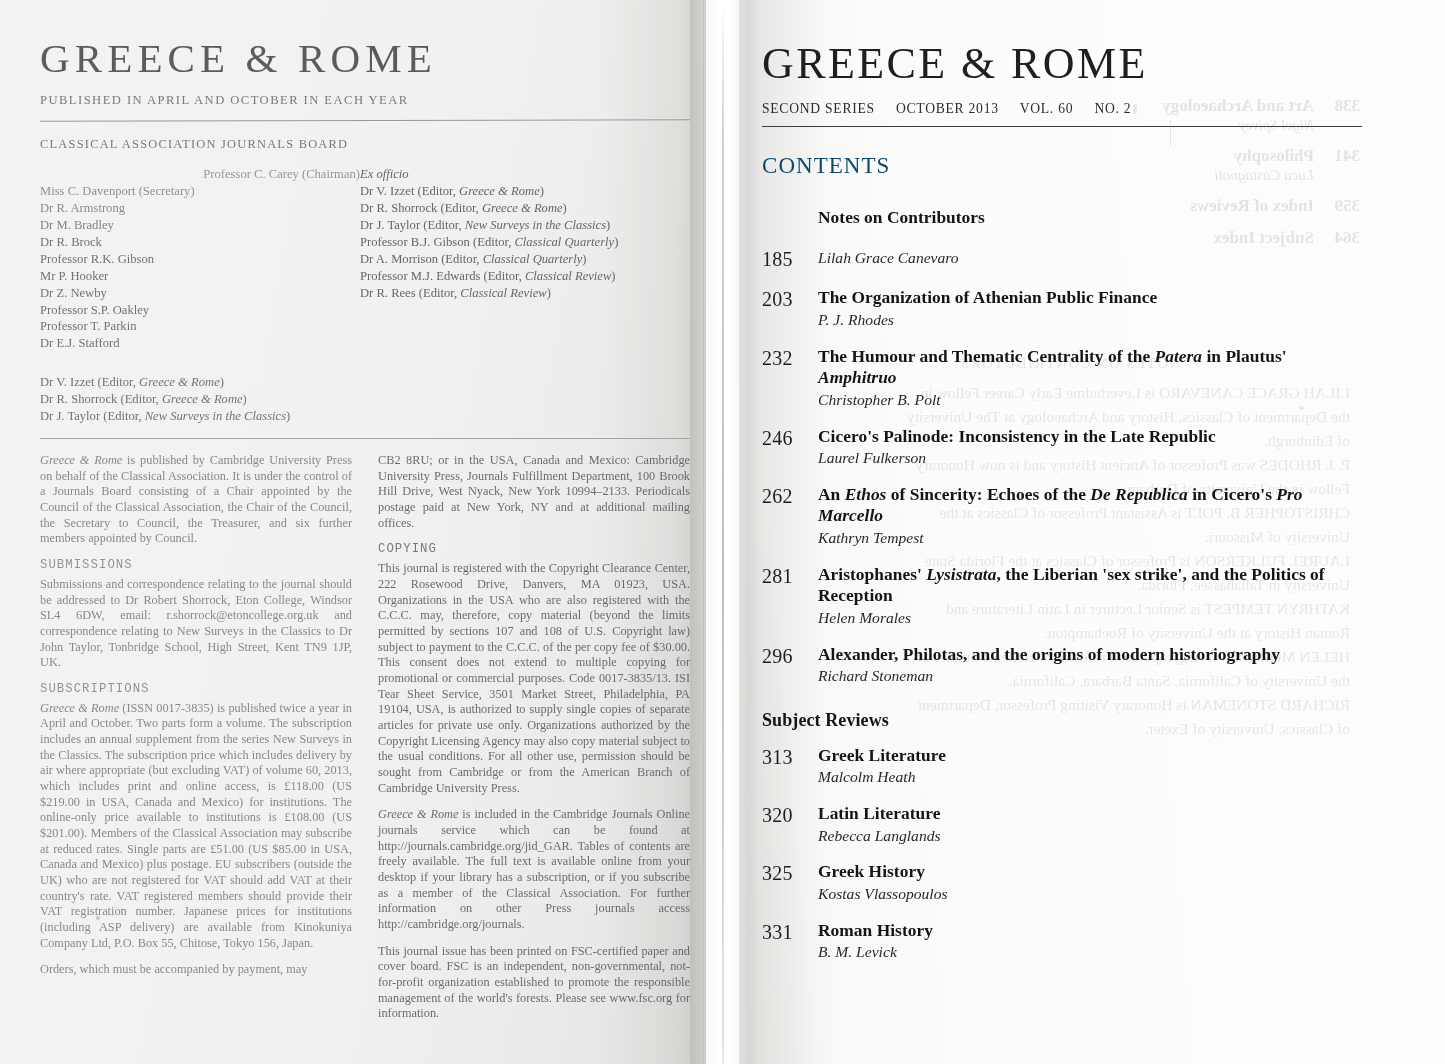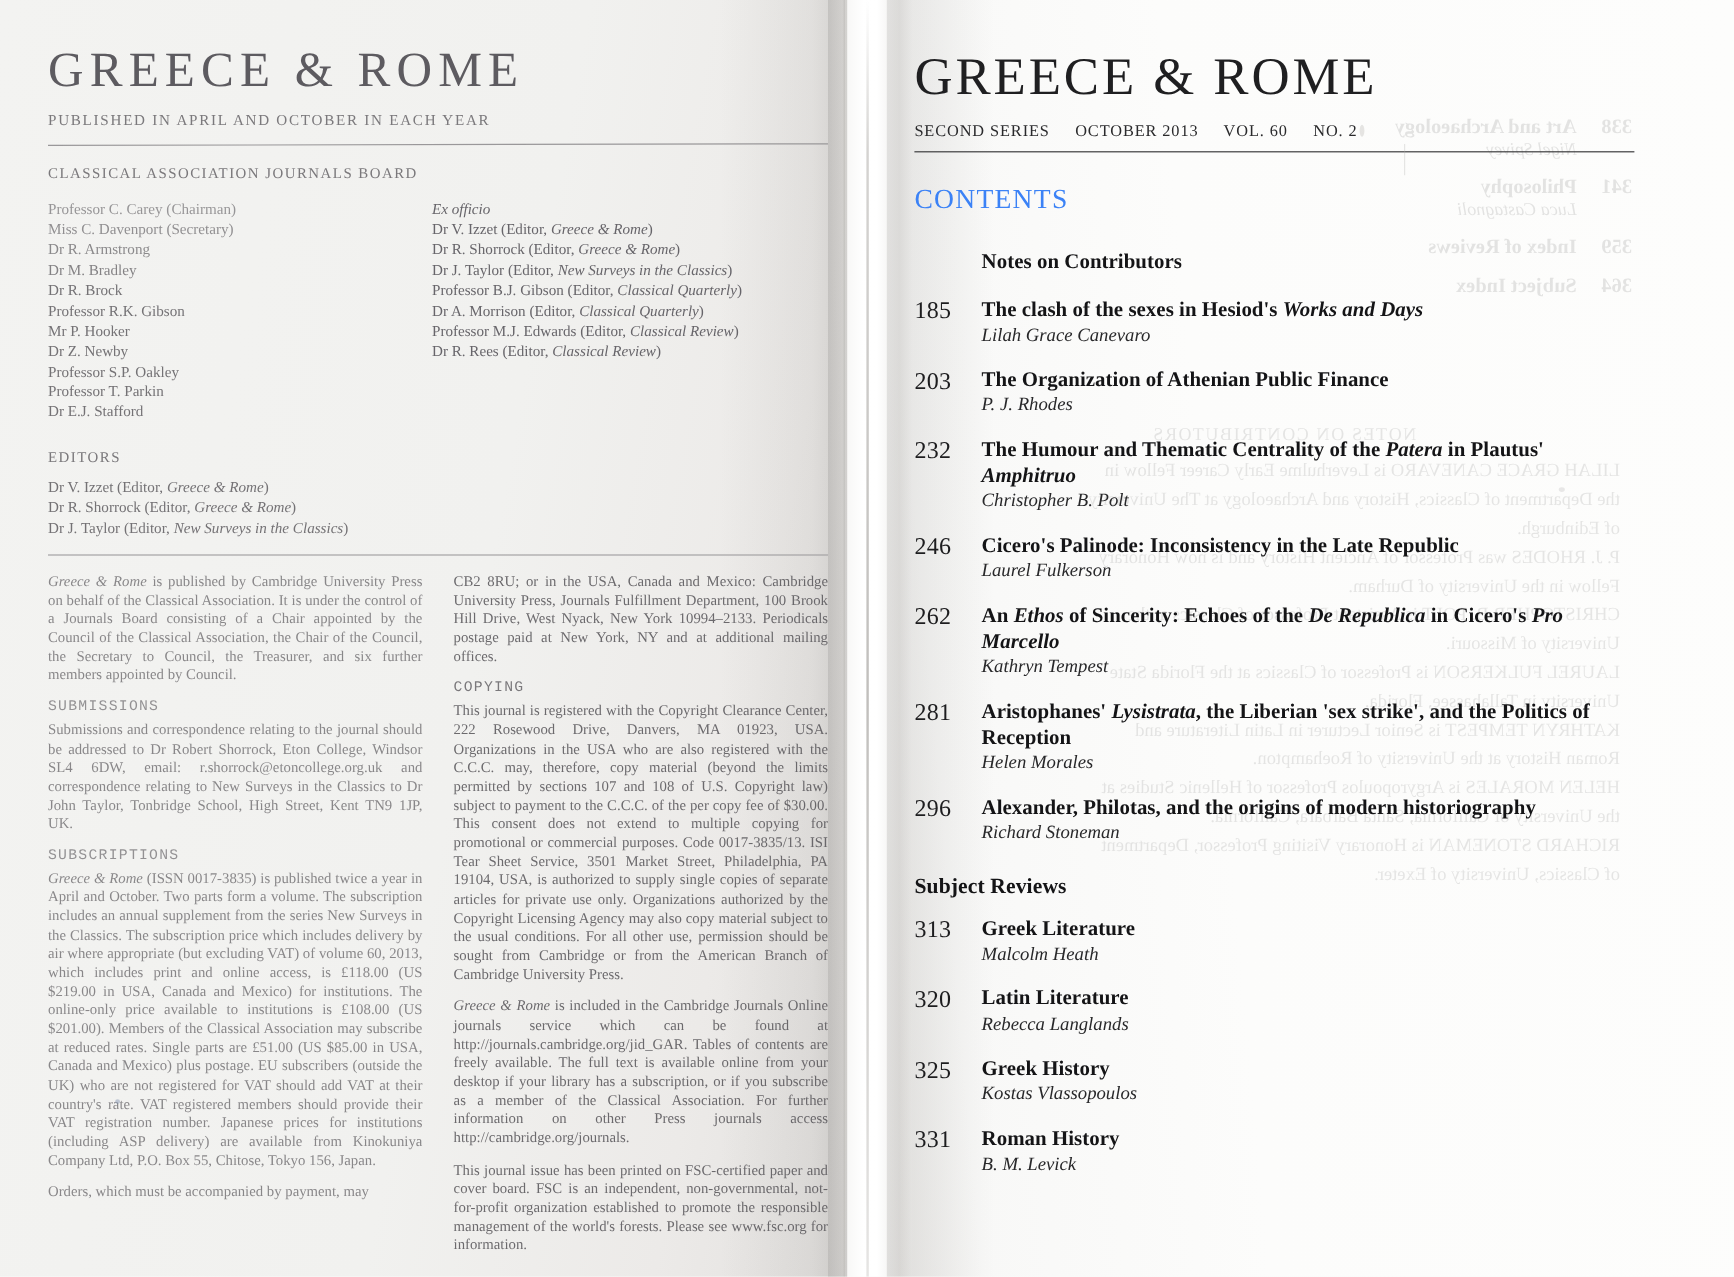--- a/index.html
+++ b/index.html
@@ -111,21 +111,21 @@
     font-size:44px;letter-spacing:.055em;color:#1f1f21;
     font-weight:400;line-height:1;margin-top:42px;
     font-family:"Liberation Serif", serif;
   }
   .issue{
     font-size:13.6px;letter-spacing:.055em;color:#2a2a2c;margin-top:15px;
   }
   .issue span{margin-right:17px;}
   .rule-r{height:1.4px;background:#3d3d3f;margin-top:9px;width:100%;}
   .contents-title{
-    font-size:23px;letter-spacing:.045em;color:#3b82f6;margin-top:26px;
+    font-size:23px;letter-spacing:.045em;color:#0c4a6e;margin-top:26px;
   }
 
   .toc{margin-top:28px;}
   .toc-row{display:flex;margin-bottom:16px;}
   .toc-page{
     width:56px;flex:0 0 56px;font-size:20px;color:#1d1d1f;
     padding-top:1px;text-align:left;letter-spacing:.01em;
   }
   .toc-body{flex:1;}
   .toc-title{
@@ -180,21 +180,21 @@
 
   <div class="lp">
 
     <div class="masthead">GREECE &amp; ROME</div>
     <div class="subhead">PUBLISHED IN APRIL AND OCTOBER IN EACH YEAR</div>
     <div class="rule"></div>
     <div class="sec-head">CLASSICAL ASSOCIATION JOURNALS BOARD</div>
 
     <div class="board">
       <div class="board-col left" id="board-members">
-          <div style="opacity: 0.72;">Professor C. Carey (Chairman)</div>
+          <div style="opacity: 0.72; text-align: right;">Professor C. Carey (Chairman)</div>
           <div style="opacity: 0.77;">Miss C. Davenport (Secretary)</div>
           <div style="opacity: 0.82;">Dr R. Armstrong</div>
           <div style="opacity: 0.87;">Dr M. Bradley</div>
           <div>Dr R. Brock</div>
           <div>Professor R.K. Gibson</div>
           <div>Mr P. Hooker</div>
           <div>Dr Z. Newby</div>
           <div>Professor S.P. Oakley</div>
           <div>Professor T. Parkin</div>
           <div>Dr E.J. Stafford</div>
@@ -205,21 +205,20 @@
           <div>Dr R. Shorrock (Editor, <i class="ital">Greece &amp; Rome</i>)</div>
           <div>Dr J. Taylor (Editor, <i class="ital">New Surveys in the Classics</i>)</div>
           <div>Professor B.J. Gibson (Editor, <i class="ital">Classical Quarterly</i>)</div>
           <div>Dr A. Morrison (Editor, <i class="ital">Classical Quarterly</i>)</div>
           <div>Professor M.J. Edwards (Editor, <i class="ital">Classical Review</i>)</div>
           <div>Dr R. Rees (Editor, <i class="ital">Classical Review</i>)</div>
         </div>
     </div>
 
     <div class="editors">
-      <div class="sec-head">EDITORS</div>
       <div class="list" id="editors-list">
           <div>Dr V. Izzet (Editor, <i class="ital">Greece &amp; Rome</i>)</div>
           <div>Dr R. Shorrock (Editor, <i class="ital">Greece &amp; Rome</i>)</div>
           <div>Dr J. Taylor (Editor, <i class="ital">New Surveys in the Classics</i>)</div>
         </div>
     </div>
 
     <div class="rule2"></div>
 
     <div class="cols">
@@ -320,21 +319,20 @@
     <div class="toc" id="toc-list">
         <div class="toc-row nopage">
           <div class="toc-page">&nbsp;</div>
           <div class="toc-body">
             <div class="toc-title">Notes on Contributors</div>
           </div>
         </div>
         <div class="toc-row">
           <div class="toc-page">185</div>
           <div class="toc-body">
-            <div class="toc-title">The clash of the sexes in Hesiod's <i>Works and Days</i></div>
             <div class="toc-author">Lilah Grace Canevaro</div>
           </div>
         </div>
         <div class="toc-row">
           <div class="toc-page">203</div>
           <div class="toc-body">
             <div class="toc-title">The Organization of Athenian Public Finance</div>
             <div class="toc-author">P. J. Rhodes</div>
           </div>
         </div>

